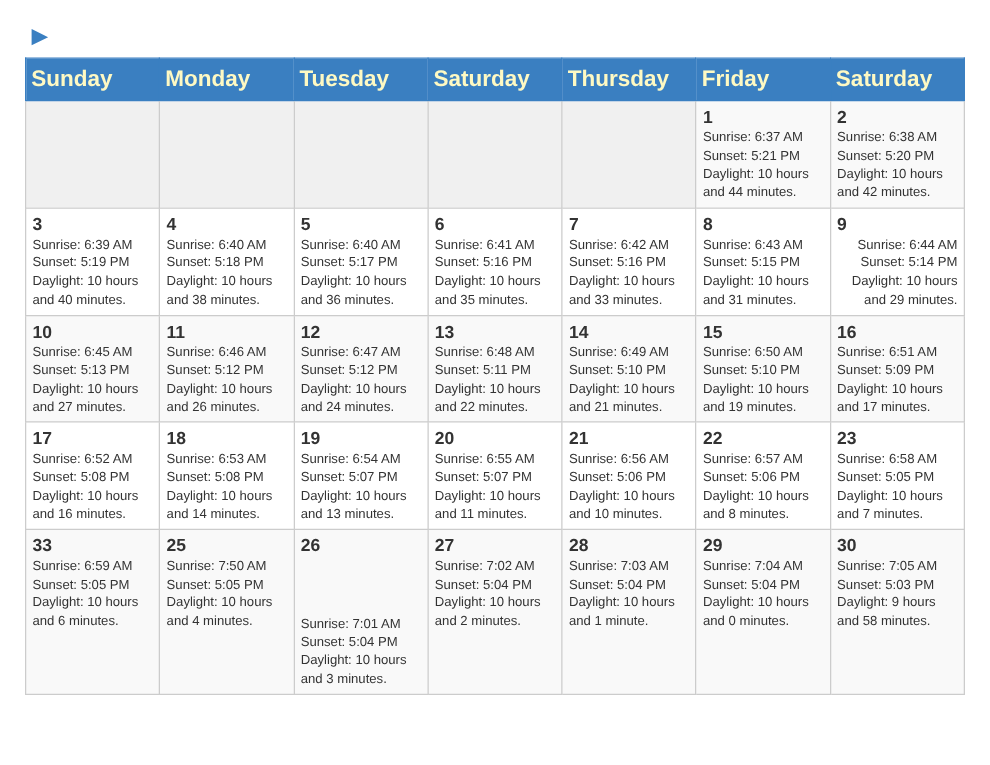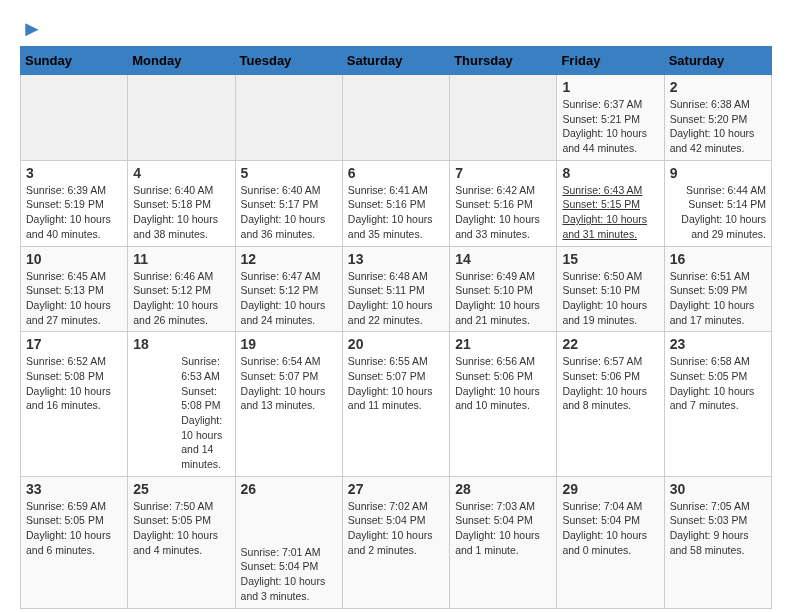--- a/index.html
+++ b/index.html
@@ -4,21 +4,21 @@
   <style>
     * { box-sizing: border-box; margin: 0; padding: 0; }
     body { font-family: Arial, sans-serif; background: #fff; width: 792px; min-height: 612px; }
     .page { padding: 16px 20px; }
     .header-area { display: flex; justify-content: space-between; align-items: flex-start; margin-bottom: 10px; }
     .logo { display: flex; flex-direction: column; align-items: flex-start; }
     .title-area { text-align: right; }
     .month-title { font-size: 38px; font-weight: bold; color: #333; }
     .location { font-size: 18px; color: #333; margin-top: 2px; }
     .calendar { width: 100%; border-collapse: collapse; }
-    .calendar th { background: #3a7fc1; color: #000000; font-size: 13px; font-weight: bold; padding: 6px 4px; text-align: left; border: 1px solid #3a7fc1; }
+    .calendar th { background: #3a7fc1; color: #fef9c3; font-size: 18px; font-weight: bold; padding: 6px 4px; text-align: left; border: 1px solid #3a7fc1; }
     .calendar td { border: 1px solid #ccc; vertical-align: top; padding: 4px 5px; font-size: 11px; color: #333; width: calc(100%/7); min-height: 80px; }
     .calendar tr { background: #fff; }
     .calendar tbody tr:nth-child(odd) td { background: #f9f9f9; }
     .calendar tbody tr:nth-child(even) td { background: #fff; }
     .day-num { font-size: 14px; font-weight: bold; color: #333; display: block; margin-bottom: 2px; }
     .day-info { font-size: 10.5px; color: #333; line-height: 1.4; }
     .empty { background: #f0f0f0 !important; }
   </style>
 </head>
 <body>
@@ -96,21 +96,21 @@
 Daylight: 10 hours and 35 minutes.</div>
           </td>
           <td>
             <span class="day-num">7</span>
             <div class="day-info" style="white-space: pre-line;">Sunrise: 6:42 AM
 Sunset: 5:16 PM
 Daylight: 10 hours and 33 minutes.</div>
           </td>
           <td>
             <span class="day-num">8</span>
-            <div class="day-info" style="white-space: pre-line; text-decoration: underline;">Sunrise: 6:43 AM
+            <div class="day-info" style="white-space: pre-line;">Sunrise: 6:43 AM
 Sunset: 5:15 PM
 Daylight: 10 hours and 31 minutes.</div>
           </td>
           <td>
             <span class="day-num">9</span>
             <div class="day-info" style="white-space: pre-line; text-align: right;">Sunrise: 6:44 AM
 Sunset: 5:14 PM
 Daylight: 10 hours and 29 minutes.</div>
           </td>
         </tr>
@@ -160,21 +160,21 @@
         </tr>
         <tr>
           <td>
             <span class="day-num">17</span>
             <div class="day-info" style="white-space: pre-line;">Sunrise: 6:52 AM
 Sunset: 5:08 PM
 Daylight: 10 hours and 16 minutes.</div>
           </td>
           <td>
             <span class="day-num">18</span>
-            <div class="day-info" style="white-space: pre-line; margin-left: 48px;">Sunrise: 6:53 AM
+            <div class="day-info" style="white-space: pre-line;">Sunrise: 6:53 AM
 Sunset: 5:08 PM
 Daylight: 10 hours and 14 minutes.</div>
           </td>
           <td>
             <span class="day-num">19</span>
             <div class="day-info" style="white-space: pre-line;">Sunrise: 6:54 AM
 Sunset: 5:07 PM
 Daylight: 10 hours and 13 minutes.</div>
           </td>
           <td>

